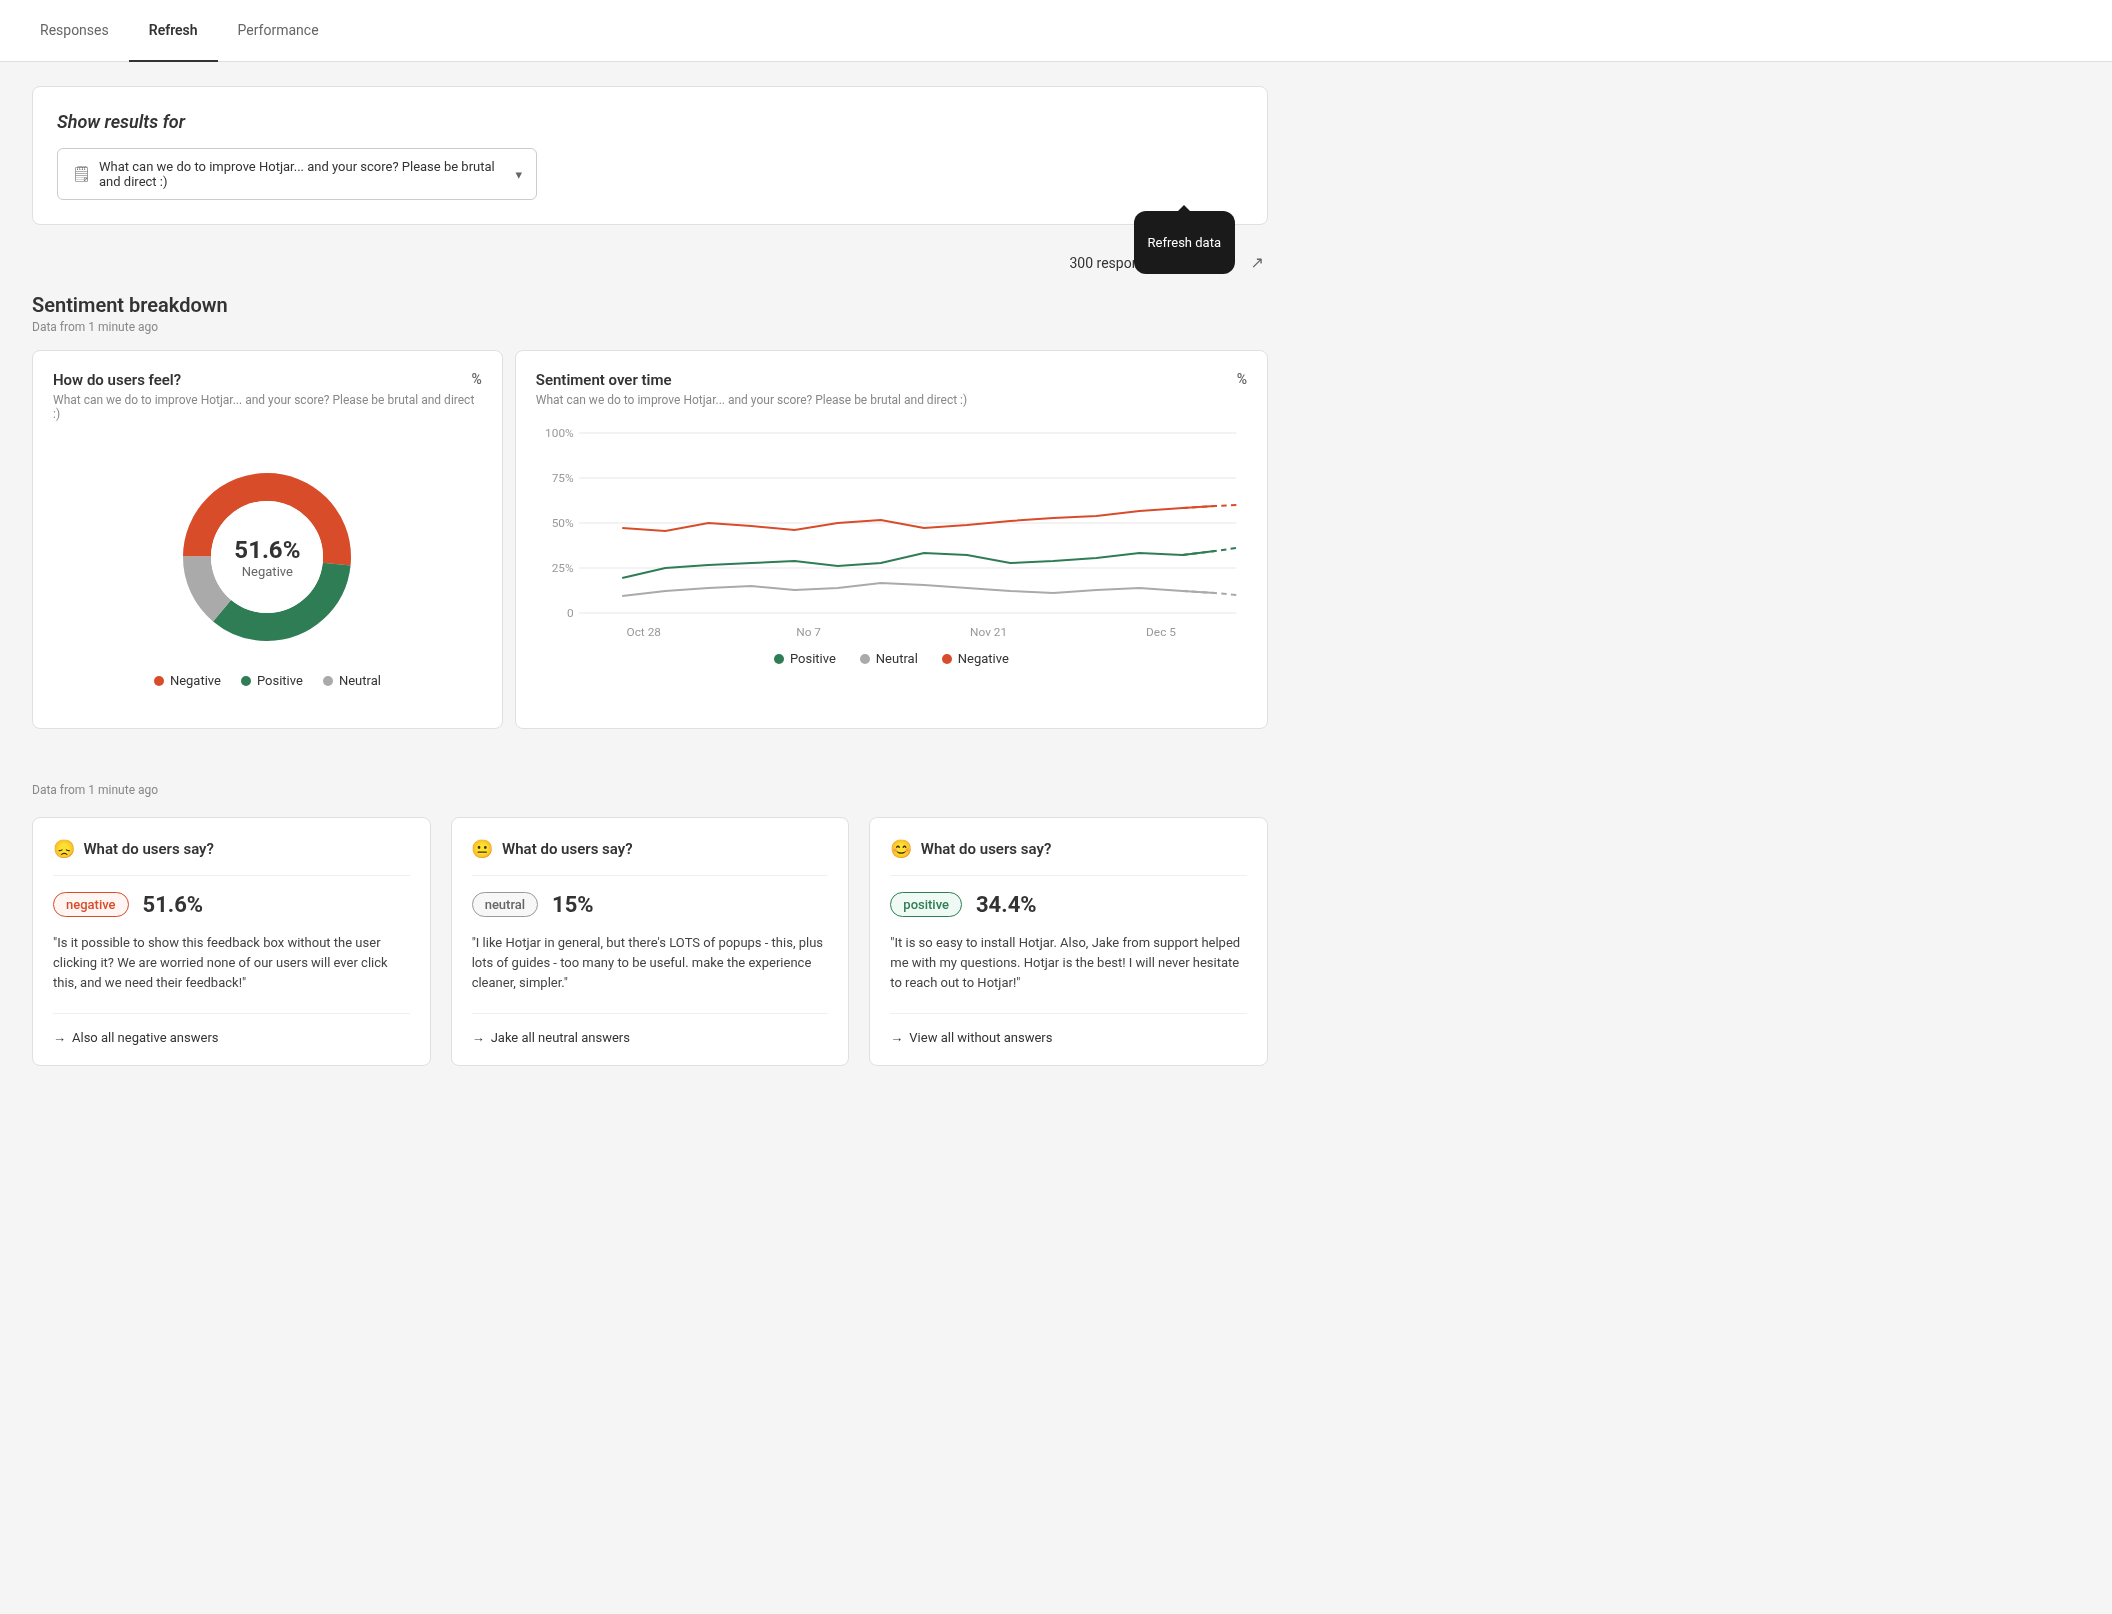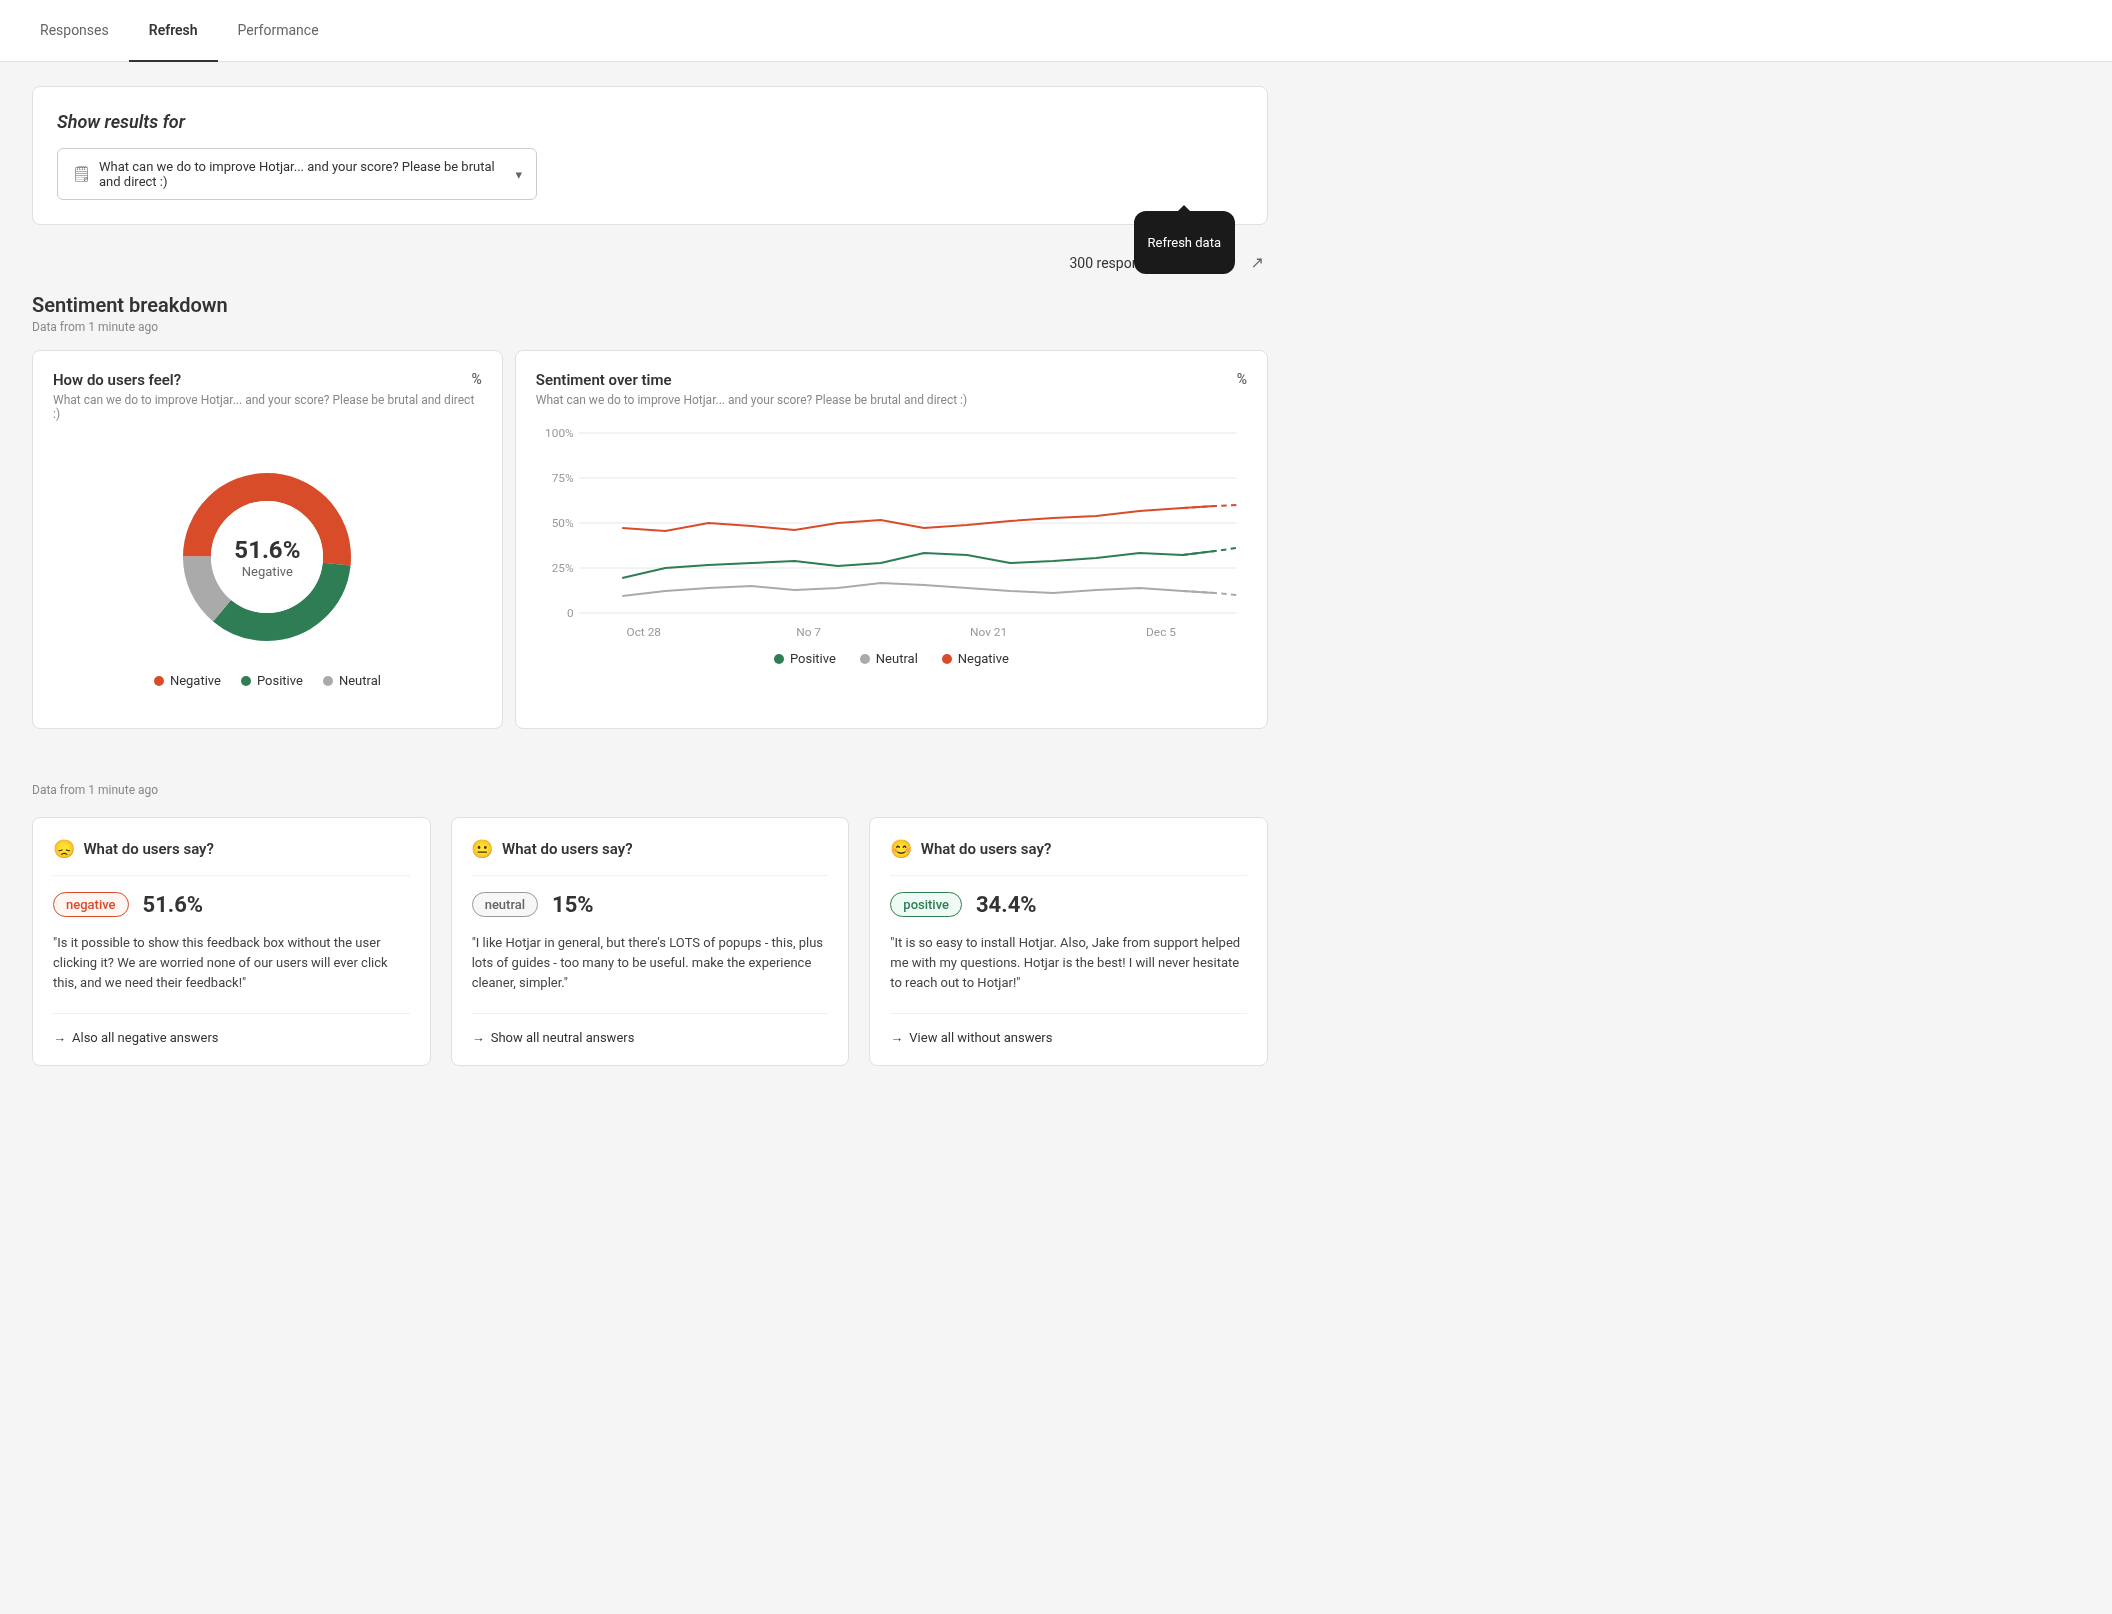--- a/index.html
+++ b/index.html
@@ -228,21 +228,21 @@
           <span class="sentiment-icon">😐</span>
           <span>What do users say?</span>
         </div>
         <div class="sentiment-row">
           <span class="sentiment-badge badge-neutral">neutral</span>
           <span class="sentiment-pct">15%</span>
         </div>
         <div class="response-quote">"I like Hotjar in general, but there's LOTS of popups - this, plus lots of guides - too many to be useful. make the experience cleaner, simpler."</div>
         <div class="view-all-link">
           <span>→</span>
-          <span>Show all neutral answers</span>
+          <span>Jake all neutral answers</span>
         </div>
       </div>
 
       <div class="response-card">
         <div class="response-card-header">
           <span class="sentiment-icon">😊</span>
           <span>What do users say?</span>
         </div>
         <div class="sentiment-row">
           <span class="sentiment-badge badge-positive">positive</span>

